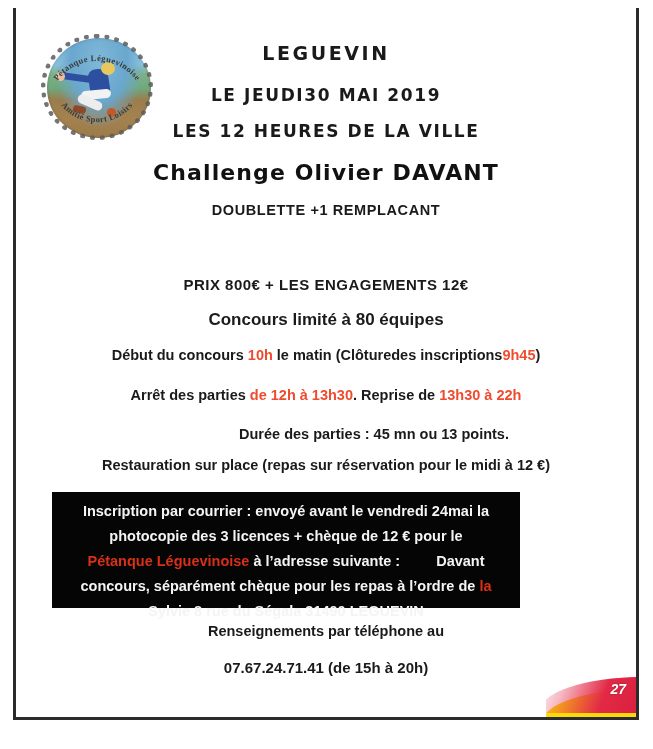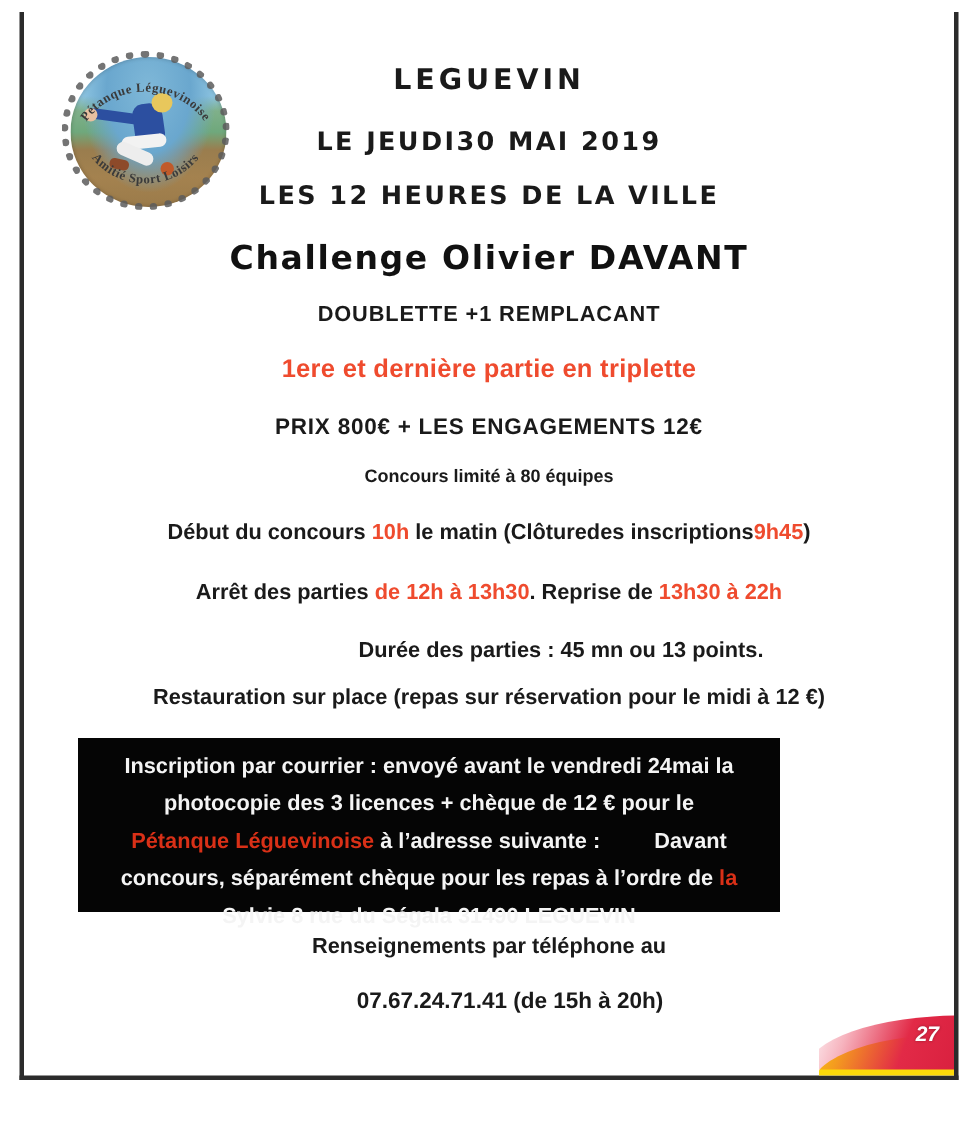--- a/index.html
+++ b/index.html
@@ -211,21 +211,21 @@
   }
   .t-prix {
     top: 276px;
     font-size: 15px;
     font-weight: bold;
     letter-spacing: .5px;
     color: #1a1a1a;
   }
   .t-limite {
     top: 310px;
-    font-size: 12px;
+    font-size: 17px;
     font-weight: bold;
     color: #1a1a1a;
   }
   .t-debut {
     top: 347px;
     font-size: 14.5px;
     font-weight: bold;
     color: #1a1a1a;
   }
   .t-arret {
@@ -251,21 +251,20 @@
     top: 623px;
     font-size: 14.5px;
     font-weight: bold;
     color: #1a1a1a;
   }
   .t-tel {
     top: 659px;
     font-size: 15px;
     font-weight: bold;
     color: #1a1a1a;
-    margin-left: 14px;
   }
 
   .red { color: #ef4b2e; }
 
   
   .black-box {
     position: absolute;
     left: 36px;
     top: 492px;
     width: 468px;
@@ -356,21 +355,20 @@
           <textPath href="#arcBot" startOffset="50%" text-anchor="middle">Amitié  Sport  Loisirs</textPath>
         </text>
       </svg>
     </div>
 
     <div class="ln t-leguevin">LEGUEVIN</div>
     <div class="ln t-date">LE JEUDI30 MAI 2019</div>
     <div class="ln t-12h">LES 12 HEURES DE LA VILLE</div>
     <div class="ln t-challenge">Challenge Olivier DAVANT</div>
     <div class="ln t-doublette">DOUBLETTE  +1 REMPLACANT</div>
-    <div class="ln t-triplette">1ere et dernière partie en triplette</div>
     <div class="ln t-prix">PRIX  800€ + LES ENGAGEMENTS  12€</div>
     <div class="ln t-limite">Concours limité à 80 équipes</div>
 
     <div class="ln t-debut">
       <span>Début du concours </span><span class="red">10h</span><span> le matin (Clôturedes inscriptions</span><span class="red">9h45</span><span>)</span>
     </div>
 
     <div class="ln t-arret">
       <span>Arrêt des parties  </span><span class="red">de 12h à 13h30</span><span>. Reprise de </span><span class="red">13h30 à 22h</span>
     </div>

